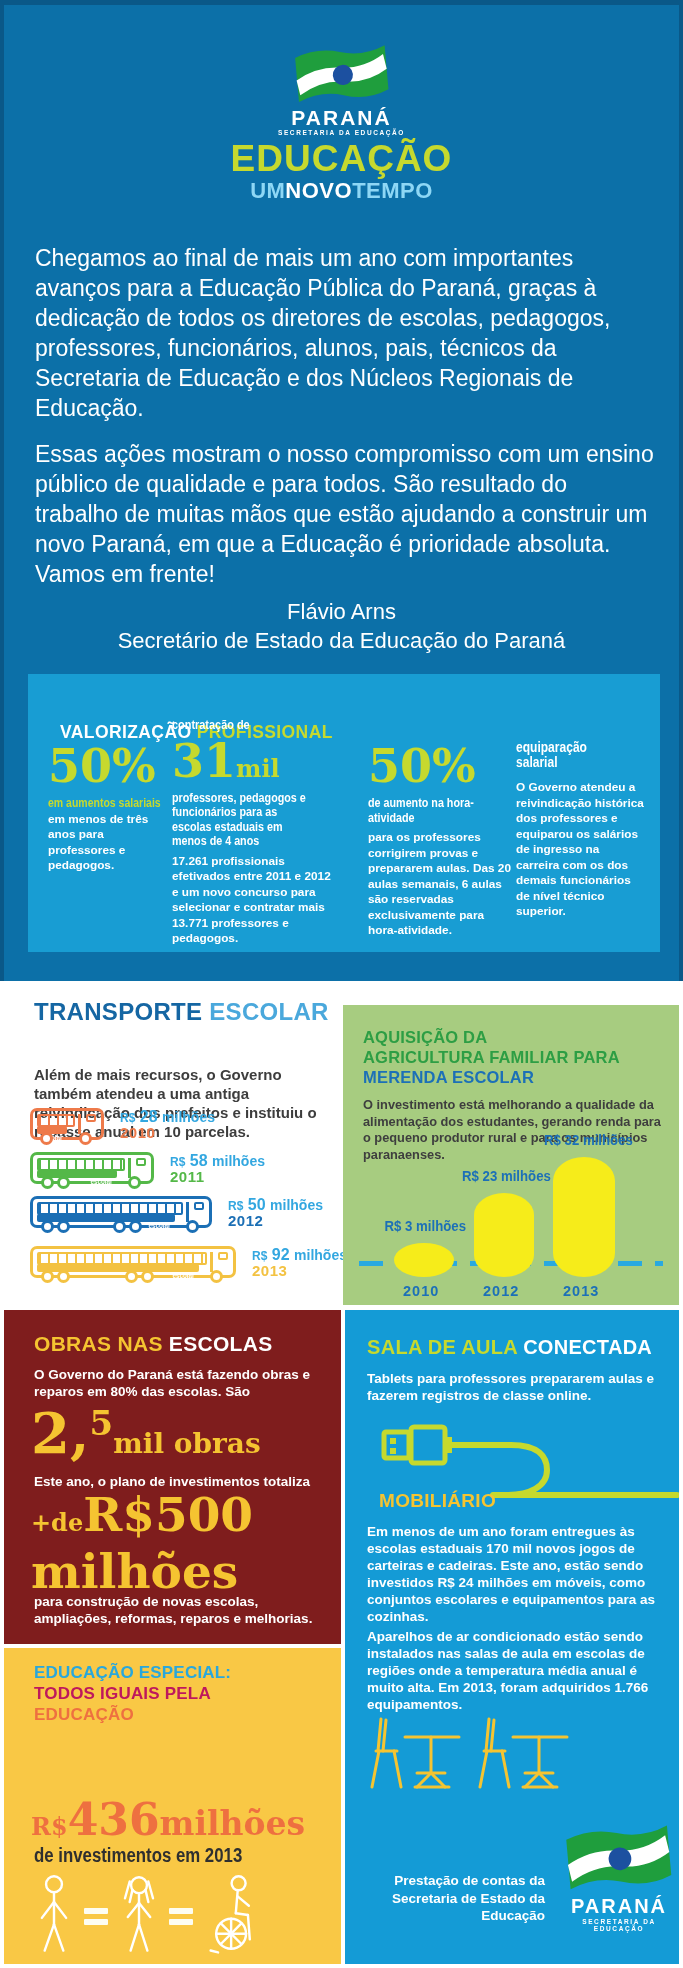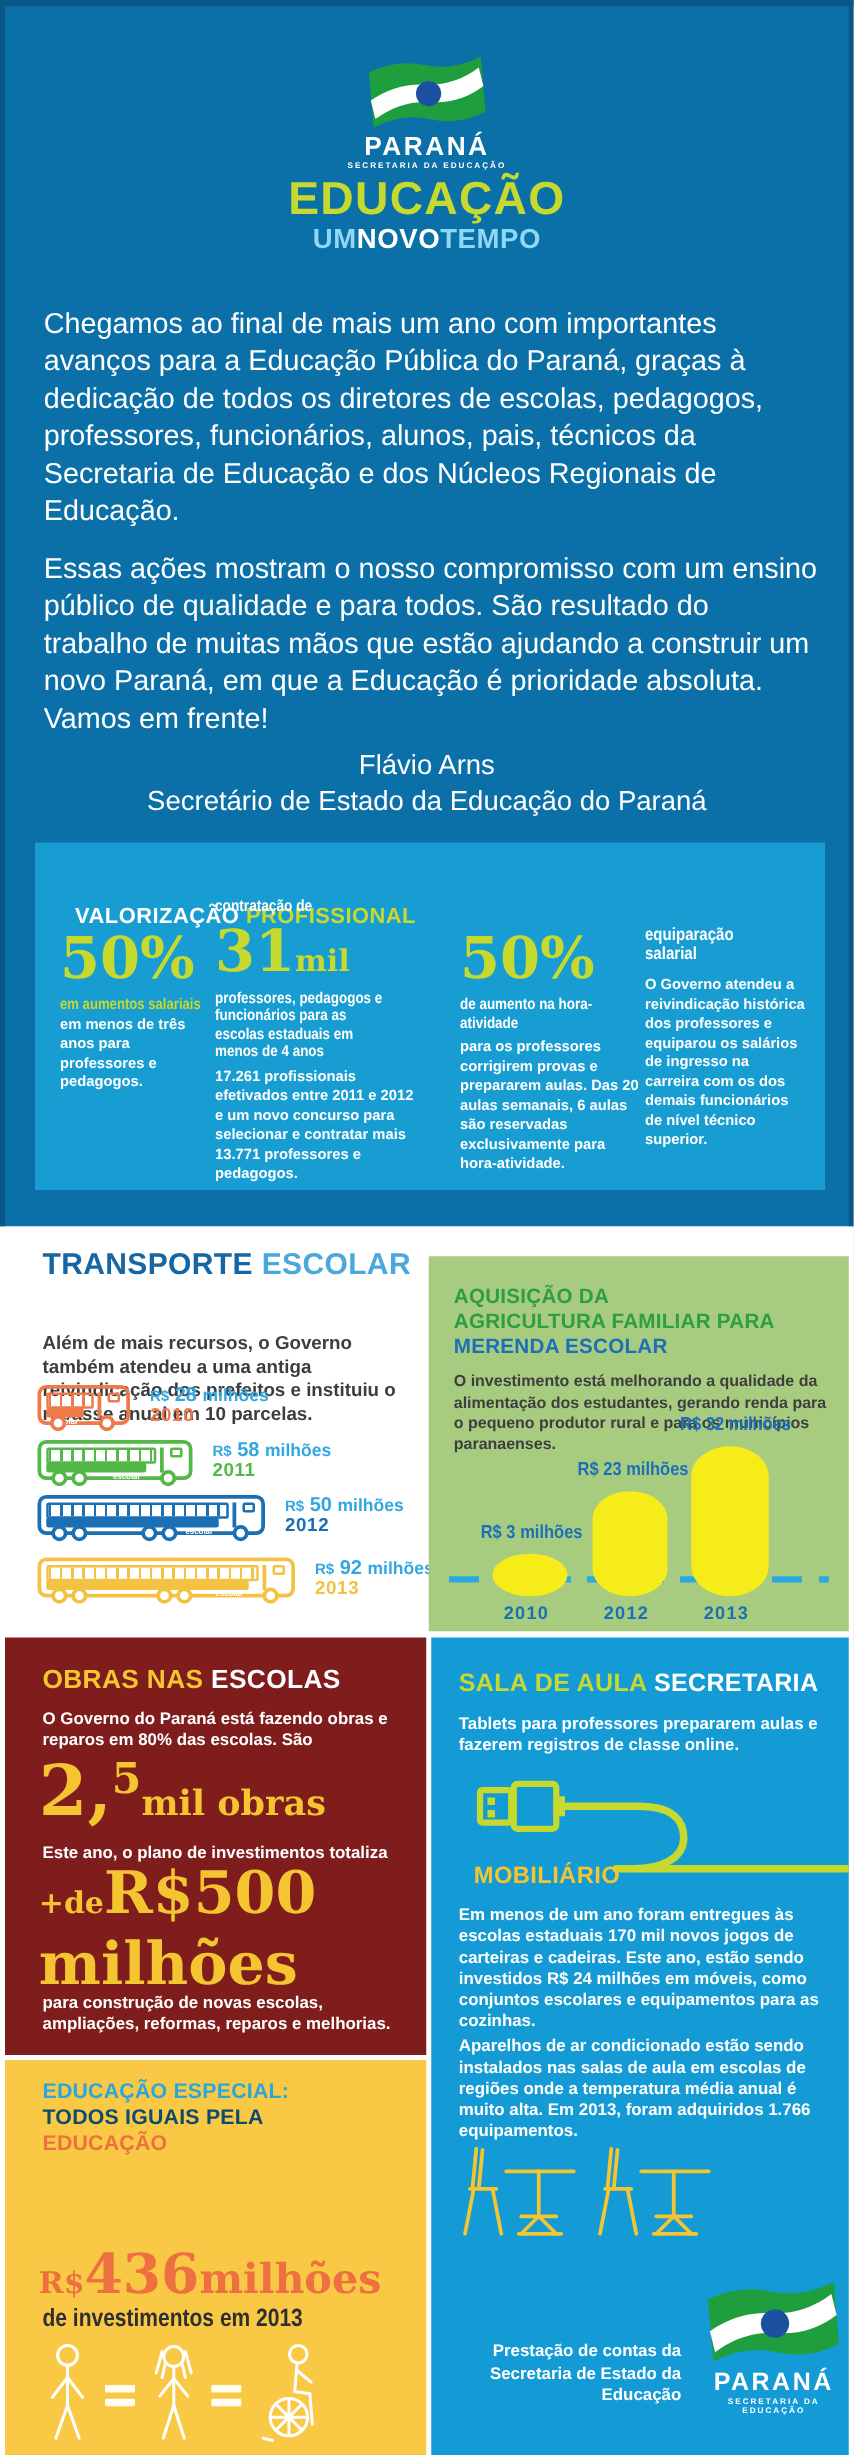--- a/index.html
+++ b/index.html
@@ -221,21 +221,21 @@
     </div>
     <div class="abs o-body" style="left:30px;top:163px;width:290px;">Este ano, o plano de investimentos totaliza</div>
     <div class="abs" style="left:27px;top:182px;line-height:46px;">
       <span class="big" style="font-size:24px;color:#f5c431;">+de</span><span class="big" style="font-size:47px;color:#f5c431;">R$500</span><br>
       <span class="big" style="font-size:47px;color:#f5c431;">milhões</span>
     </div>
     <div class="abs o-body" style="left:30px;top:283px;width:295px;">para construção de novas escolas, ampliações, reformas, reparos e melhorias.</div>
   </div>
 
   <div class="bluebox">
-    <h2 class="abs" style="left:22px;top:26px;font-size:20px;"><span class="c-yel" style="color:#c6d92e;">SALA DE AULA</span> <span class="c-white">SECRETARIA</span></h2>
+    <h2 class="abs" style="left:22px;top:26px;font-size:20px;"><span class="c-yel" style="color:#c6d92e;">SALA DE AULA</span> <span class="c-white">CONECTADA</span></h2>
     <div class="abs b-body" style="left:22px;top:60px;width:298px;">Tablets para professores prepararem aulas e fazerem registros de classe online.</div>
     <div class="abs" style="left:36px;top:100px;">
       <svg width="298" height="100" viewBox="0 0 298 100" fill="none" stroke="#c6d92e">
         <rect x="3" y="22" width="25" height="26" rx="2" stroke-width="5"></rect>
         <rect x="9" y="28" width="6" height="6" fill="#c6d92e" stroke="none"></rect>
         <rect x="9" y="38" width="6" height="6" fill="#c6d92e" stroke="none"></rect>
         <rect x="30" y="17" width="34" height="36" rx="3" stroke-width="5"></rect>
         <rect x="64" y="27" width="7" height="16" fill="#c6d92e" stroke="none"></rect>
         <path d="M71,35 H130 C158,35 166,47 166,60 C166,77 148,85 126,85 H112 M112,85 H296" stroke-width="6" stroke-linecap="round"></path>
       </svg>
@@ -285,21 +285,21 @@
       </svg>
       </span>
       <div class="logo-name" style="font-size:20px;">PARANÁ</div>
       <div class="logo-sub">SECRETARIA DA EDUCAÇÃO</div>
     </div>
   </div>
 
   <div class="yellowbox">
     <div class="abs y-head" style="left:30px;top:14px;">
       <span style="color:#29a7dc;display:block;">EDUCAÇÃO ESPECIAL:</span>
-      <span style="color:#0c4a6e;display:block;">TODOS IGUAIS PELA</span>
+      <span style="color:#be185d;display:block;">TODOS IGUAIS PELA</span>
       <span style="color:#ee7040;display:block;">EDUCAÇÃO</span>
     </div>
     <div class="abs" style="left:27px;top:146px;">
       <span class="big" style="font-size:24px;color:#ee7040;">R$</span><span class="big" style="font-size:44px;color:#ee7040;">436</span><span class="big" style="font-size:33px;color:#ee7040;">milhões</span>
     </div>
     <div class="abs" style="left:30px;top:196px;color:#2f2f2f;font-weight:bold;font-size:20px;"><span class="cond">de investimentos em 2013</span></div>
     <div class="abs" style="left:24px;top:226px;">
       <svg width="52" height="84" viewBox="0 0 40 90" fill="none" stroke="#ffffff" stroke-width="2.6" stroke-linecap="round" style="display:inline-block;vertical-align:middle;">
         <circle cx="20" cy="11" r="8.5"></circle>
           <path d="M20,20 V54"></path>

